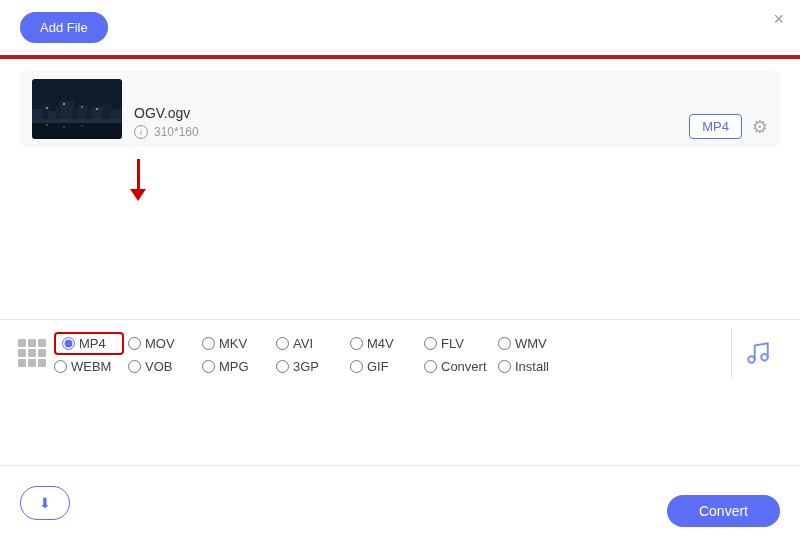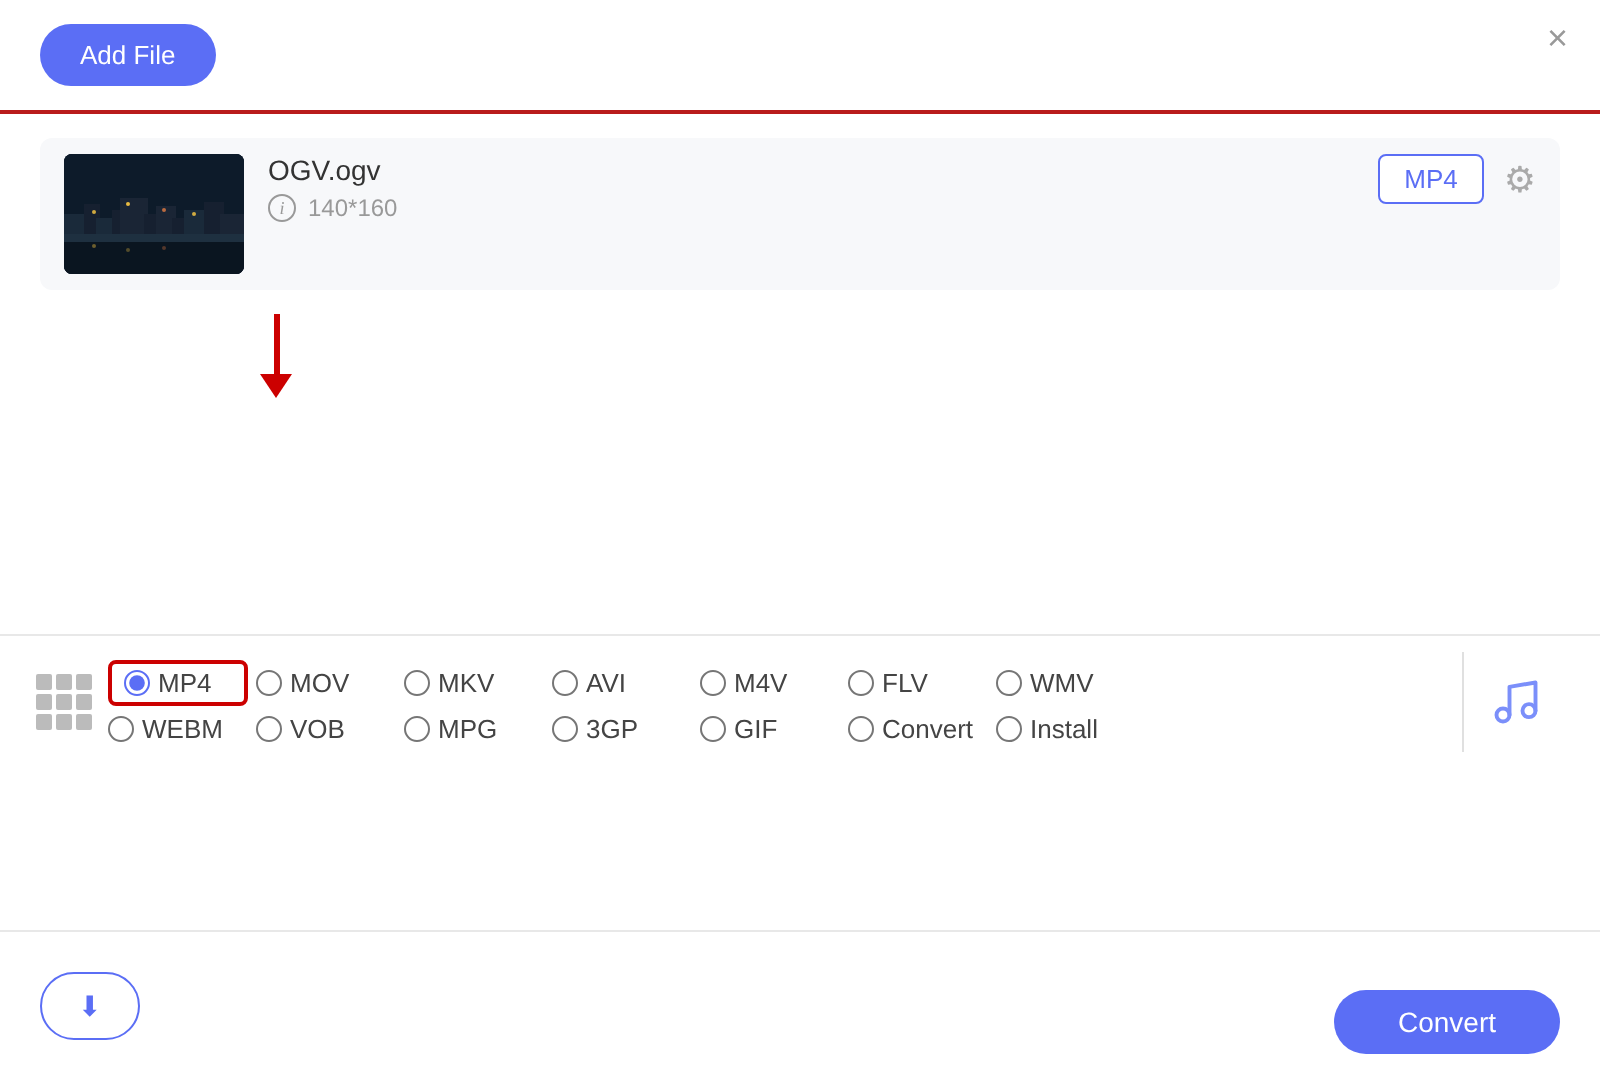--- a/index.html
+++ b/index.html
@@ -12,21 +12,21 @@
       color: #333;
       position: relative;
       overflow: hidden;
     }
 
     
     .top-bar {
       display: flex;
       align-items: center;
       padding: 12px 20px;
-      border-bottom: 2px solid #b91c1c;
+      border-bottom: 4px solid #b91c1c;
     }
     .add-file-btn {
       background: #5b6ef5;
       color: #fff;
       border: none;
       border-radius: 20px;
       padding: 8px 20px;
       font-size: 13px;
       cursor: pointer;
     }
@@ -41,21 +41,21 @@
       cursor: pointer;
       line-height: 1;
     }
 
     
     .file-list {
       padding: 12px 20px;
     }
     .file-item {
       display: flex;
-      align-items: flex-start;
+      align-items: flex-end;
       background: #f7f8fa;
       border-radius: 6px;
       padding: 8px 12px;
       gap: 12px;
     }
     .file-thumbnail {
       width: 90px;
       height: 60px;
       border-radius: 4px;
       overflow: hidden;
@@ -307,21 +307,21 @@
 
         <circle cx="15" cy="46" r="1" fill="#ffcc44" opacity="0.4"></circle>
         <circle cx="32" cy="48" r="1" fill="#ffcc44" opacity="0.3"></circle>
         <circle cx="50" cy="47" r="1" fill="#ff8844" opacity="0.3"></circle>
       </svg>
     </div>
     <div class="file-info">
       <div class="file-name">OGV.ogv</div>
       <div class="file-meta">
         <span class="info-icon">i</span>
-        <span>140*160</span>
+        <span>310*160</span>
       </div>
     </div>
     <div class="file-actions">
       <button class="format-badge">MP4</button>
       <span class="settings-icon">⚙</span>
     </div>
   </div>
 </div>
 
 <div class="empty-area">

